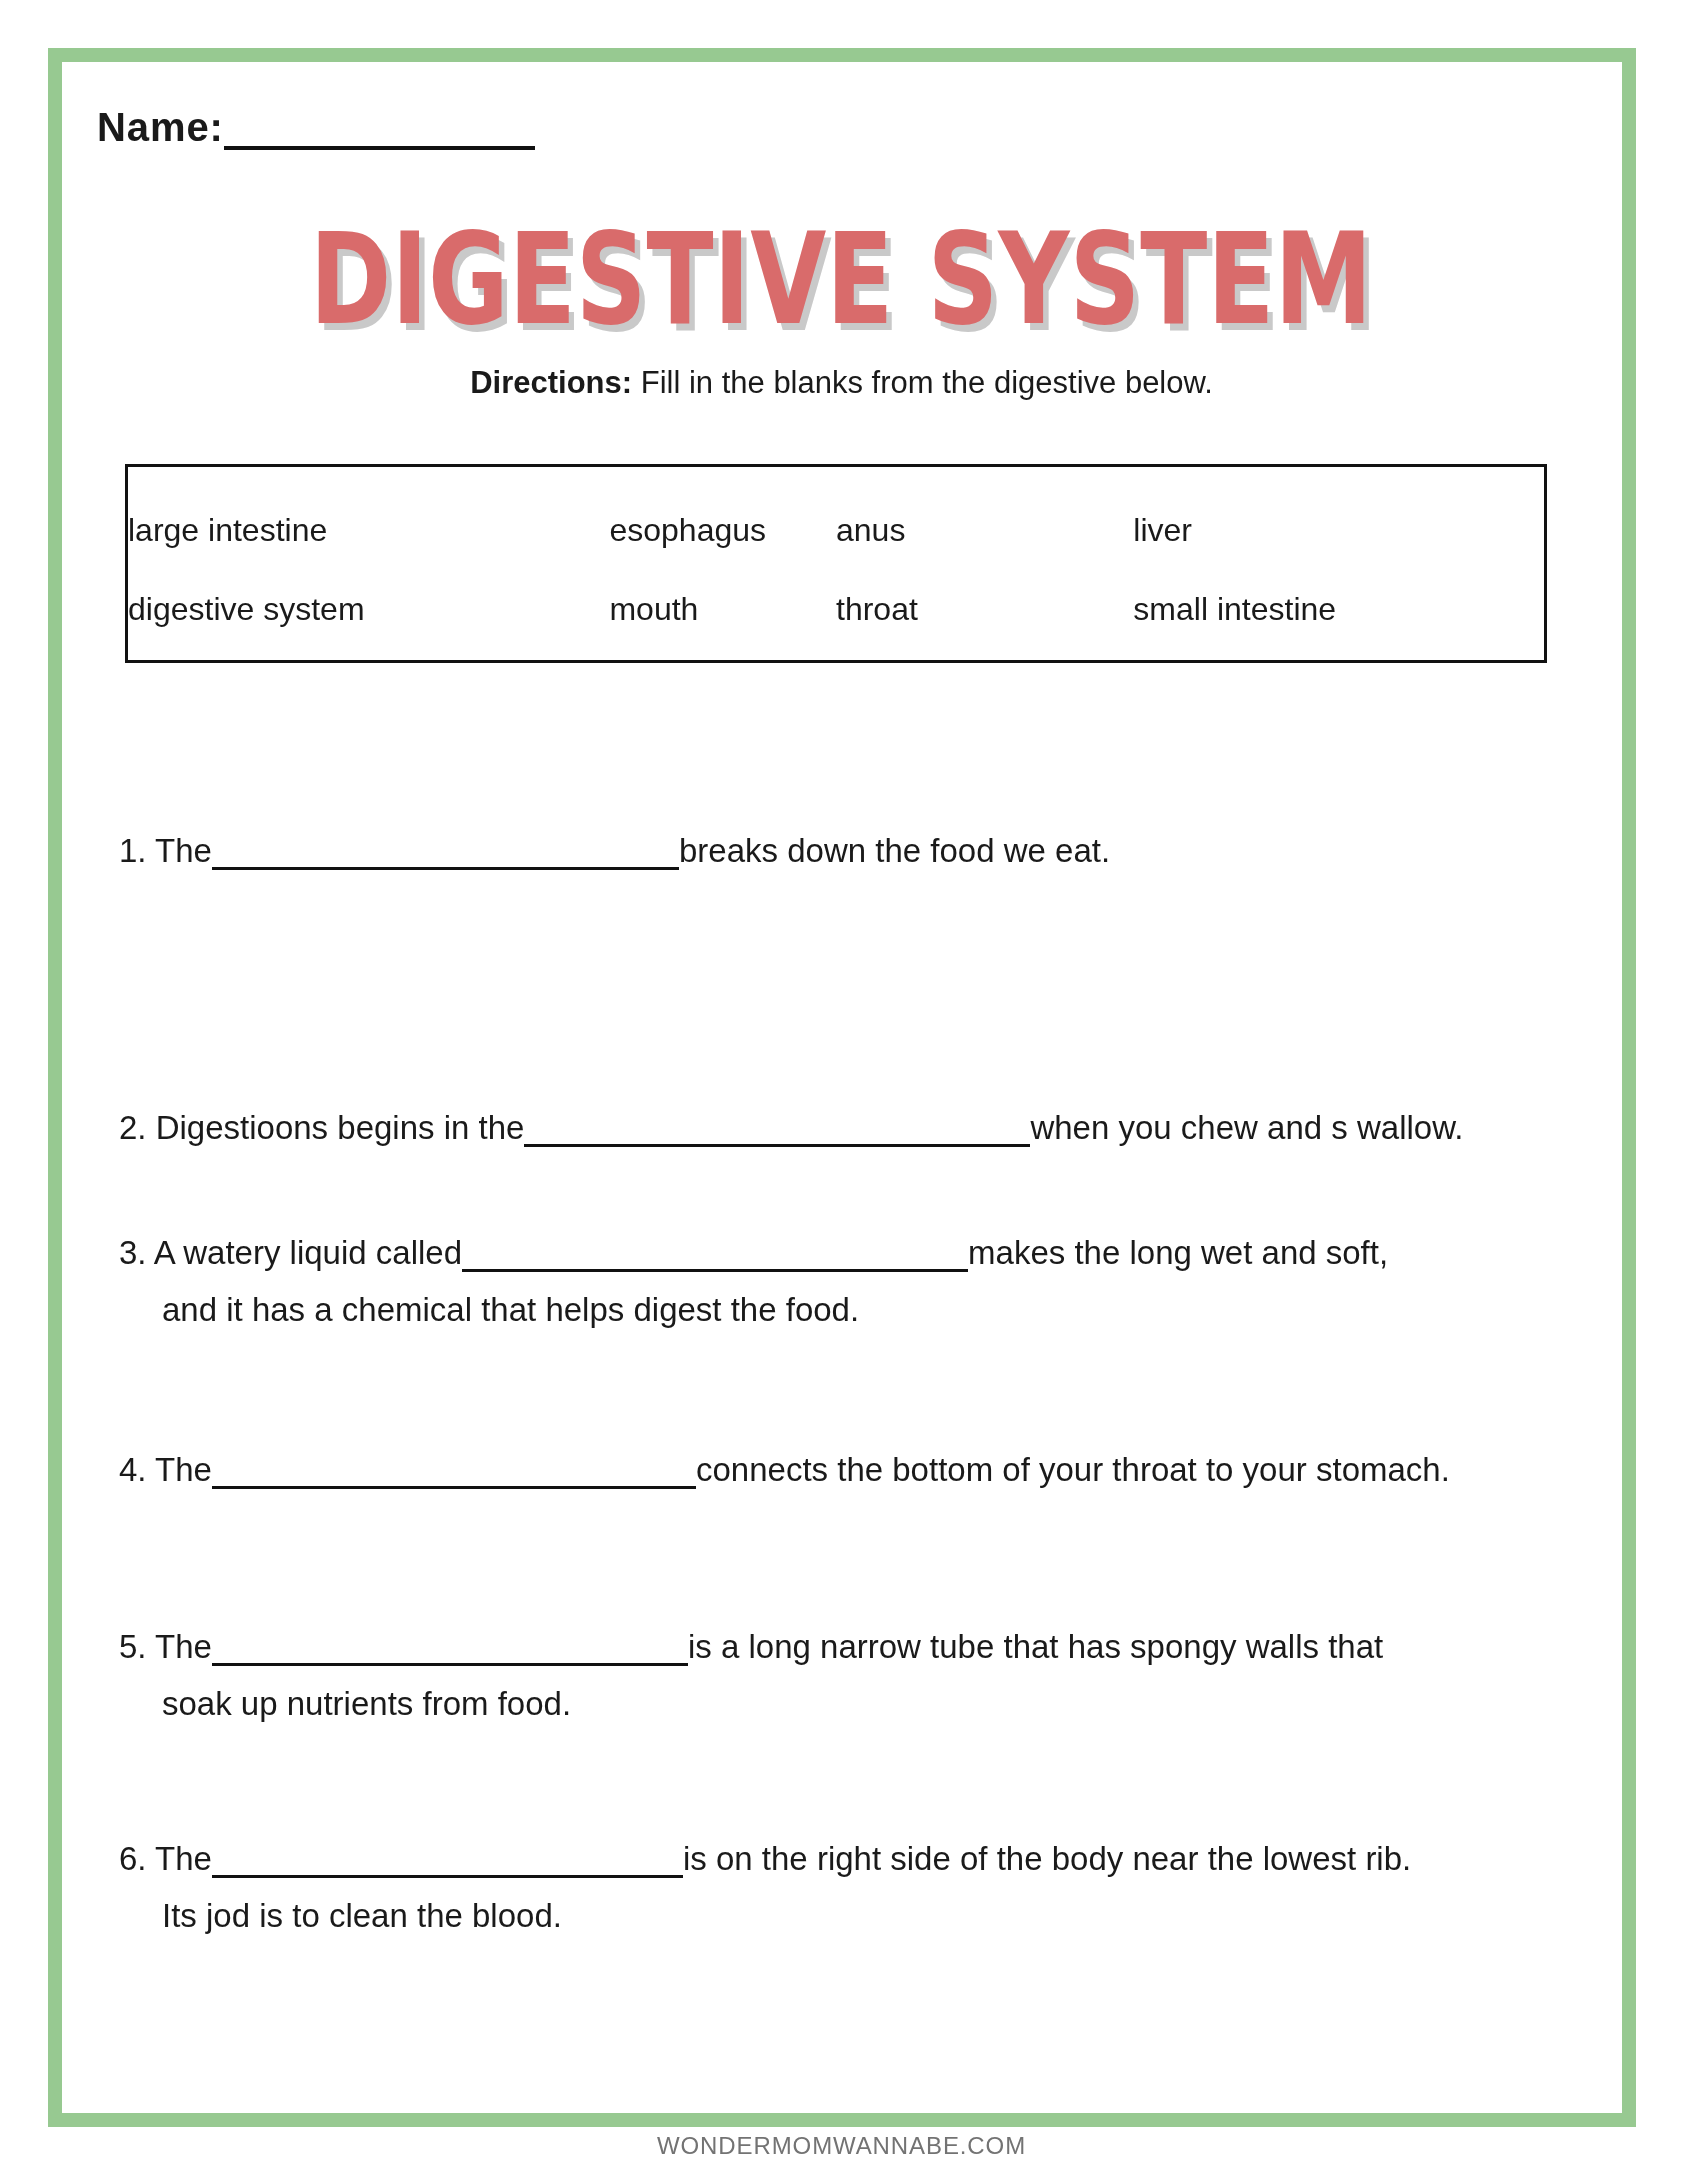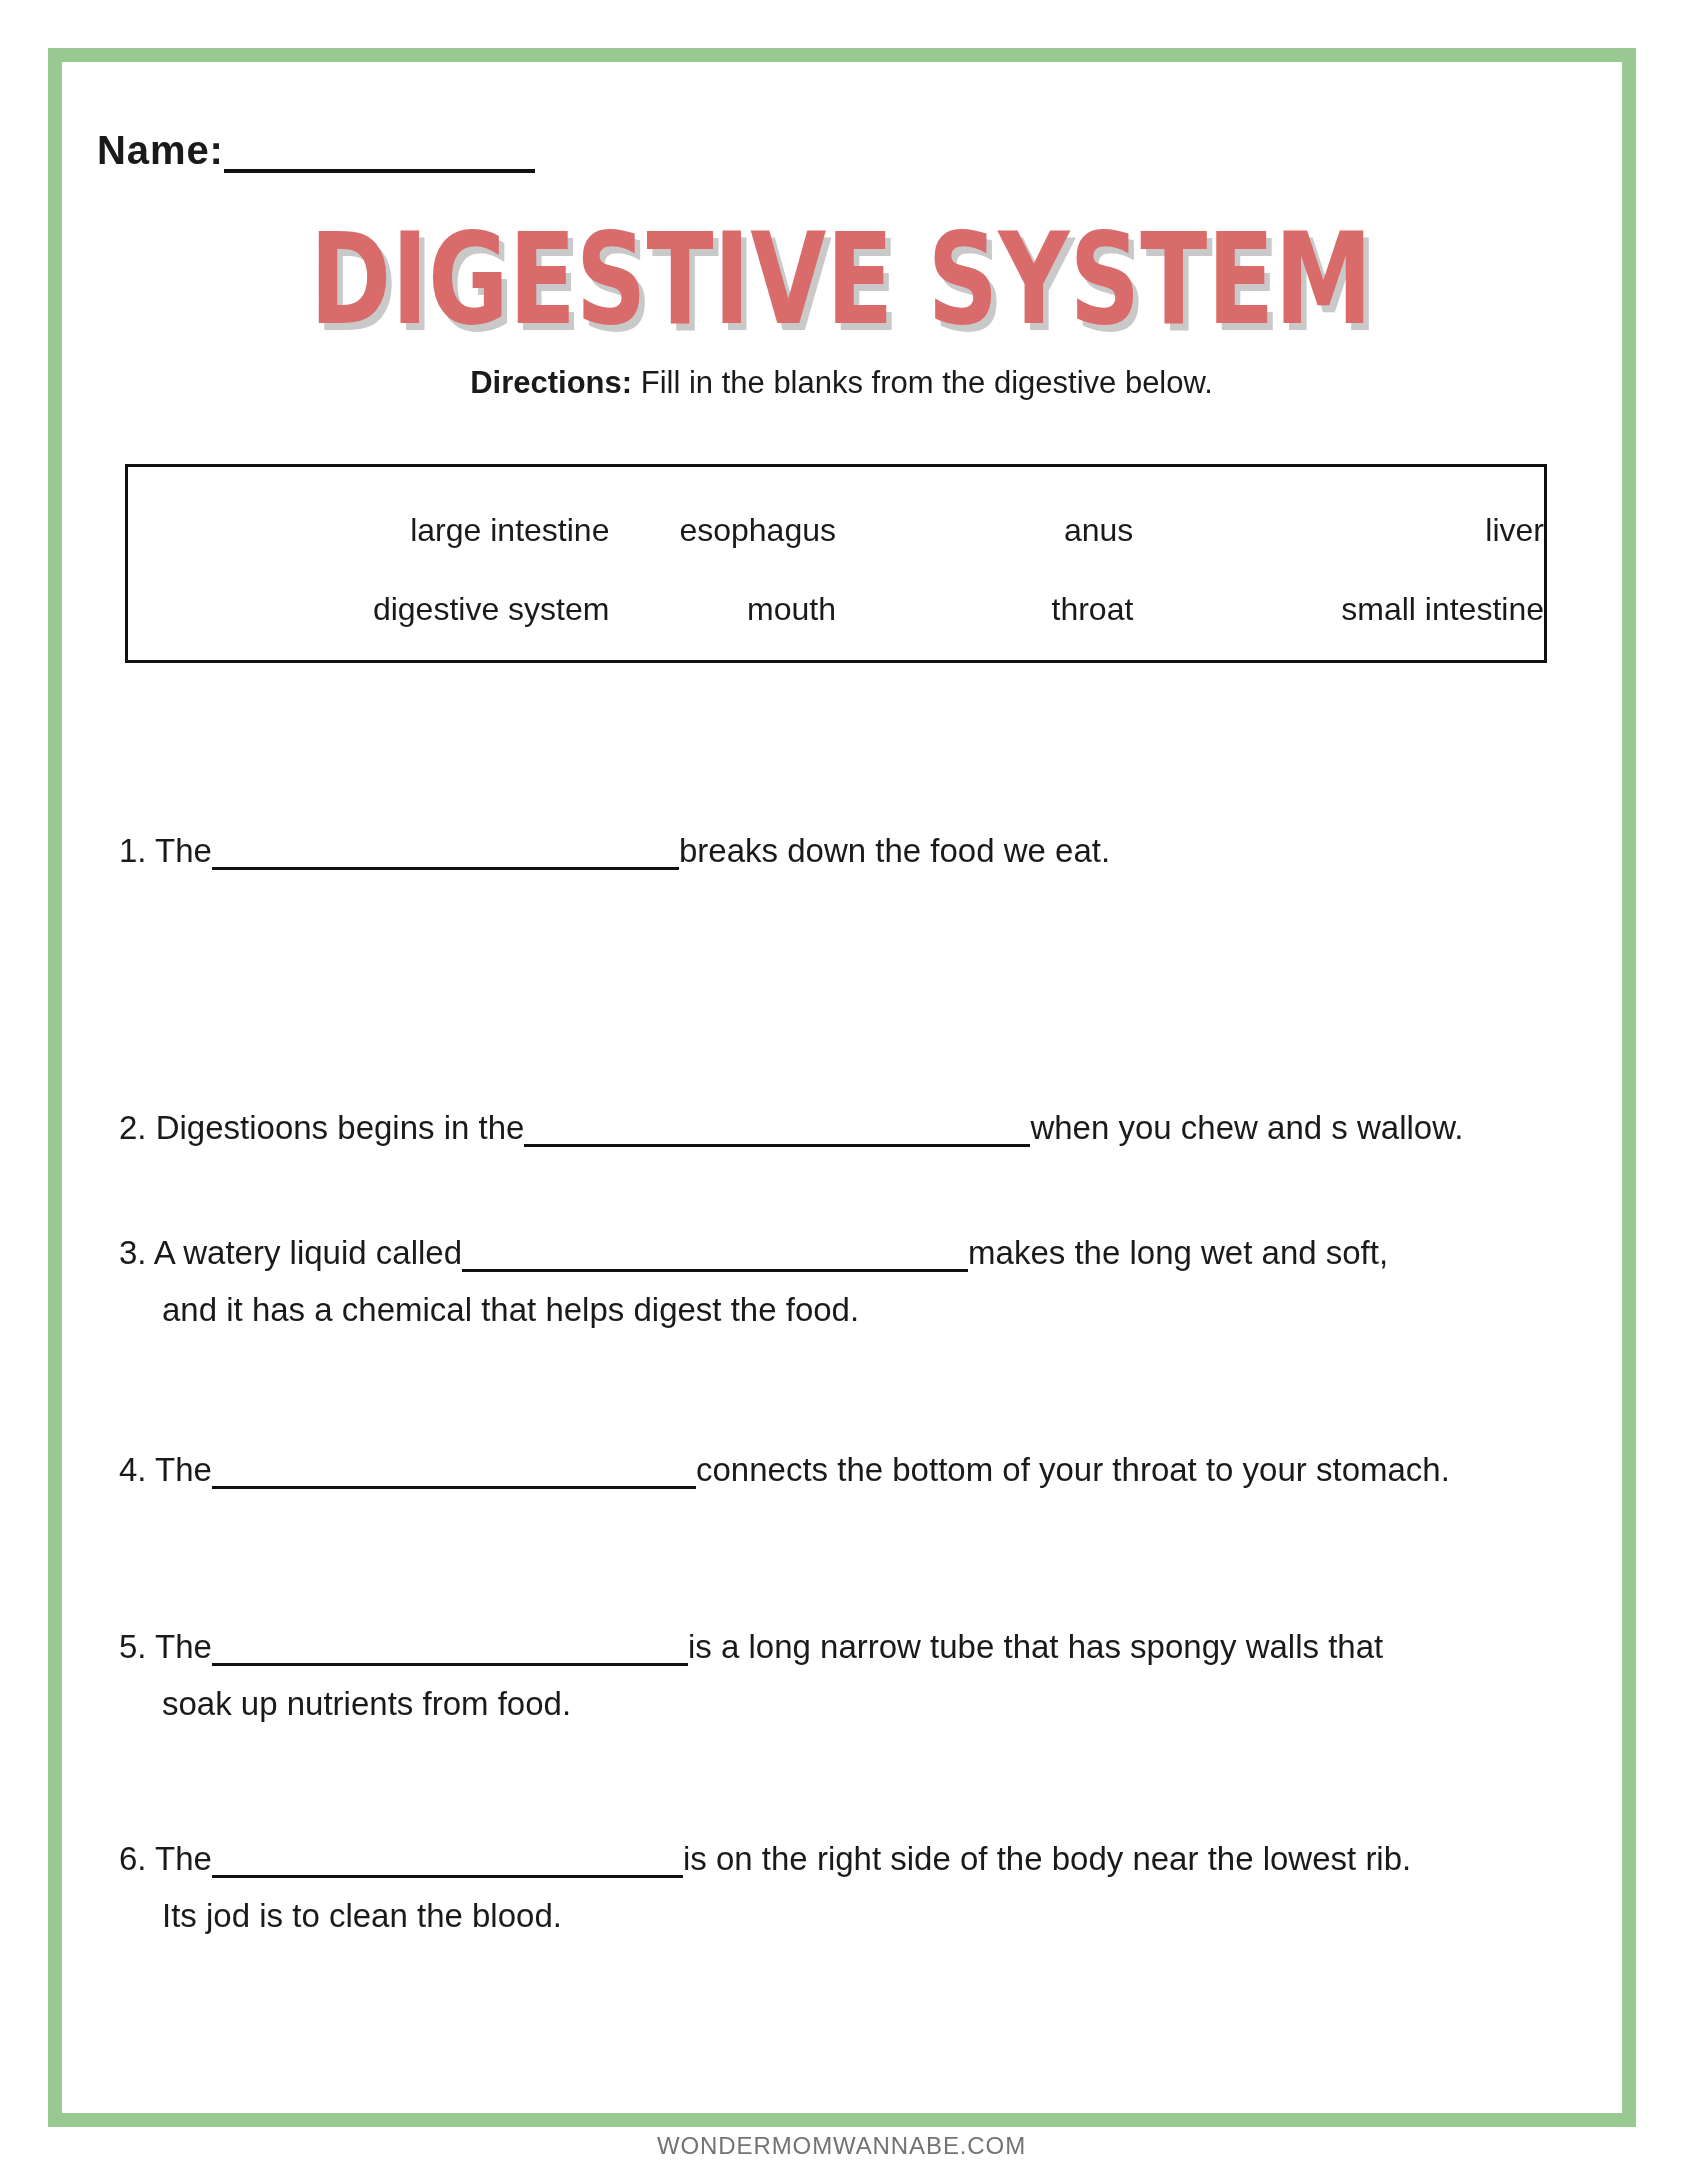--- a/index.html
+++ b/index.html
@@ -27,21 +27,20 @@
     border: 14.7px solid var(--frame-green);
   }
 
   
   .name-row {
     position: absolute;
     left: 97px; top: 105px;
     font-size: 40px;
     font-weight: bold;
     letter-spacing: 0.9px;
-    margin-top: 23px;
   }
   .name-line {
     display: inline-block;
     width: 311px;
     border-bottom: 4.3px solid #111;
     height: 1em;
     vertical-align: -8.6px;
   }
 
   
@@ -82,21 +81,21 @@
     display: grid;
     grid-template-rows: 1fr 1fr;
     padding: 24px 0 10.4px 0;
     font-size: 32px;
   }
   .wb-row {
     display: grid;
     grid-template-columns: 34% 16% 21% 29%;
     align-items: center;
   }
-  .wb-row span { text-align: right; }
+  .wb-row span { text-align: left; }
 
   
   .question {
     position: absolute;
     left: 119px;
     right: 52px;
     font-size: 33px;
     line-height: 57px;
     white-space: nowrap;
   }

